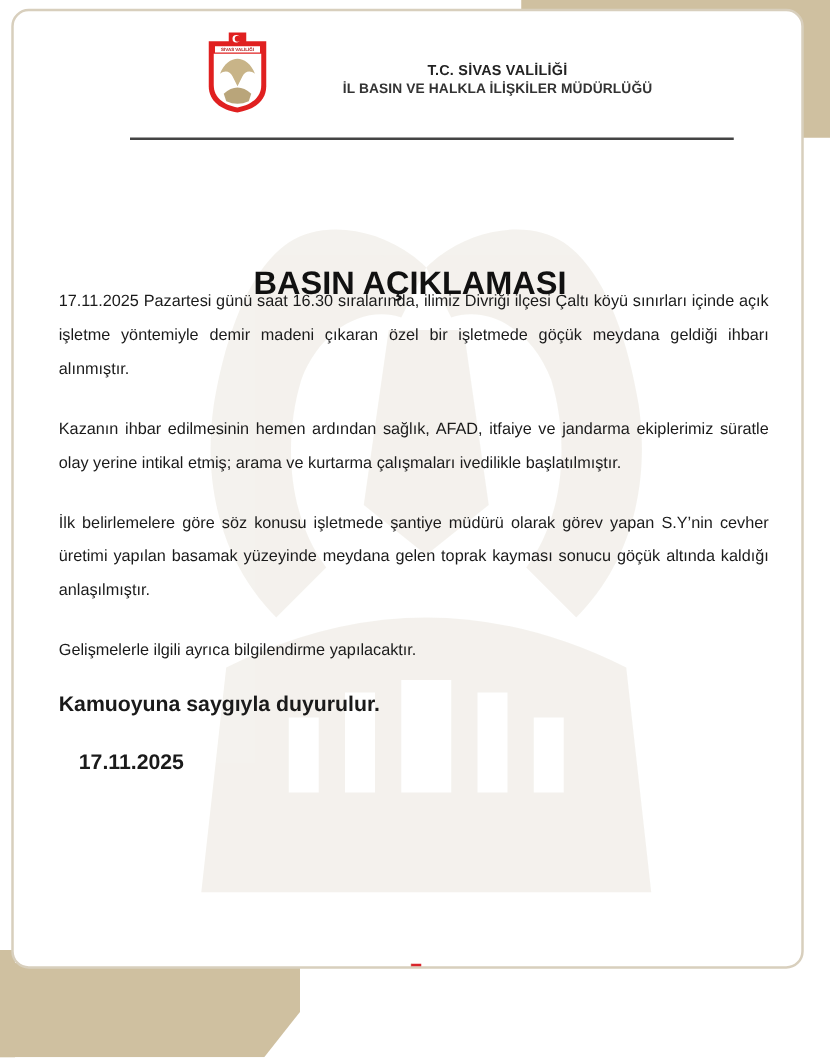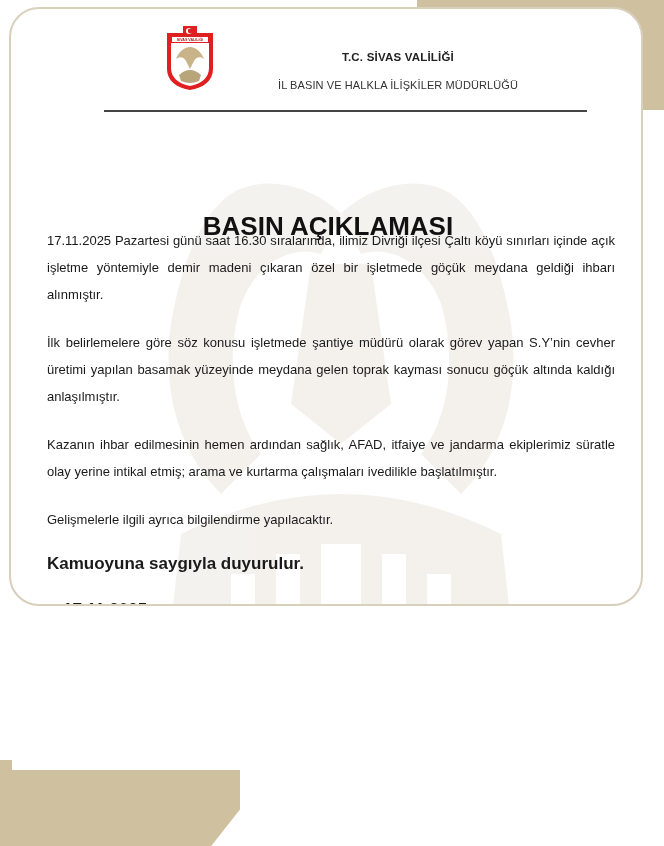--- a/index.html
+++ b/index.html
@@ -9,29 +9,29 @@
       font-family: "Liberation Sans", sans-serif;
     }
     .tan-top { position: absolute; left: 417px; top: 0; width: 247px; height: 110px; background: #cfc0a0; }
     .tan-right { position: absolute; left: 600px; top: 0; width: 64px; height: 110px; background: #cfc0a0; }
     .tan-bottom {
       position: absolute; left: 0; top: 770px; width: 240px; height: 76px; background: #cfc0a0;
       clip-path: polygon(0 0, 100% 0, 100% 52%, 88% 100%, 0 100%);
     }
     .tan-left { position: absolute; left: 0; top: 760px; width: 12px; height: 86px; background: #cfc0a0; }
     .card {
-      position: absolute; left: 9px; top: 7px; width: 634px; height: 599px;
-      background: #ffffff; border: 2px solid #d8cfbd; border-radius: 30px;
+      position: absolute; left: 9px; top: 7px; width: 634px; height: 768px;
+      background: #ffffff; border: 2px solid #d8cfbd; border-radius: 14px;
       box-sizing: border-box; overflow: hidden;
     }
     .watermark { position: absolute; left: 130px; top: 145px; width: 400px; height: 560px; opacity: 0.09; }
     .logo { position: absolute; left: 154px; top: 16px; width: 50px; height: 66px; }
     .header-text { position: absolute; left: 222px; top: 42px; width: 330px; text-align: center; }
     .h-title { font-size: 11.5px; font-weight: bold; color: #222; letter-spacing: 0.2px; }
-    .h-sub { font-size: 11px; color: #333; margin-top: 16px; letter-spacing: 0.1px; }
+    .h-sub { font-size: 11px; color: #333; margin-top: 2px; letter-spacing: 0.1px; font-weight: bold; }
     .divider { position: absolute; left: 93px; top: 101px; width: 483px; height: 1.5px; background: #444; }
     .doc-title {
       position: absolute; left: 0; top: 171px; width: 634px; text-align: center;
       font-size: 26px; font-weight: bold; color: #111; margin-top: 31px;
     }
     .body { position: absolute; left: 36px; top: 218px; width: 568px; color: #1a1a1a; }
     .para { font-size: 13px; line-height: 27px; text-align: justify; margin: 0 0 21px 0; }
     .para.short { }
     .closing { font-size: 17px; font-weight: bold; margin: 4px 0 26px 0; }
     .date { font-size: 17px; font-weight: bold; margin: 16px; }
@@ -81,22 +81,22 @@
     <div class="h-title">T.C. SİVAS VALİLİĞİ</div>
     <div class="h-sub">İL BASIN VE HALKLA İLİŞKİLER MÜDÜRLÜĞÜ</div>
   </div>
 
   <div class="divider"></div>
 
   <div class="doc-title">BASIN AÇIKLAMASI</div>
 
   <div class="body">
     <p class="para">17.11.2025 Pazartesi günü saat 16.30 sıralarında, ilimiz Divriği ilçesi Çaltı köyü sınırları içinde açık işletme yöntemiyle demir madeni çıkaran özel bir işletmede göçük meydana geldiği ihbarı alınmıştır.</p>
+    <p class="para">Kazanın ihbar edilmesinin hemen ardından sağlık, AFAD, itfaiye ve jandarma ekiplerimiz süratle olay yerine intikal etmiş; arama ve kurtarma çalışmaları ivedilikle başlatılmıştır.</p>
     <p class="para">İlk belirlemelere göre söz konusu işletmede şantiye müdürü olarak görev yapan S.Y’nin cevher üretimi yapılan basamak yüzeyinde meydana gelen toprak kayması sonucu göçük altında kaldığı anlaşılmıştır.</p>
-    <p class="para">Kazanın ihbar edilmesinin hemen ardından sağlık, AFAD, itfaiye ve jandarma ekiplerimiz süratle olay yerine intikal etmiş; arama ve kurtarma çalışmaları ivedilikle başlatılmıştır.</p>
     <p class="para short">Gelişmelerle ilgili ayrıca bilgilendirme yapılacaktır.</p>
     <p class="closing">Kamuoyuna saygıyla duyurulur.</p>
     <p class="date">17.11.2025</p>
   </div>
 
   <svg class="building" viewBox="0 0 150 72">
     <line x1="73" y1="4" x2="73" y2="24" stroke="#b8a57a" stroke-width="0.8"></line>
     <rect x="73" y="4" width="8" height="6" fill="#d9262c"></rect>
     <g fill="none" stroke="#d8ccb0" stroke-width="0.8">
       <path d="M4 32 L62 28 L62 72 M146 32 L88 28 L88 72"></path>

